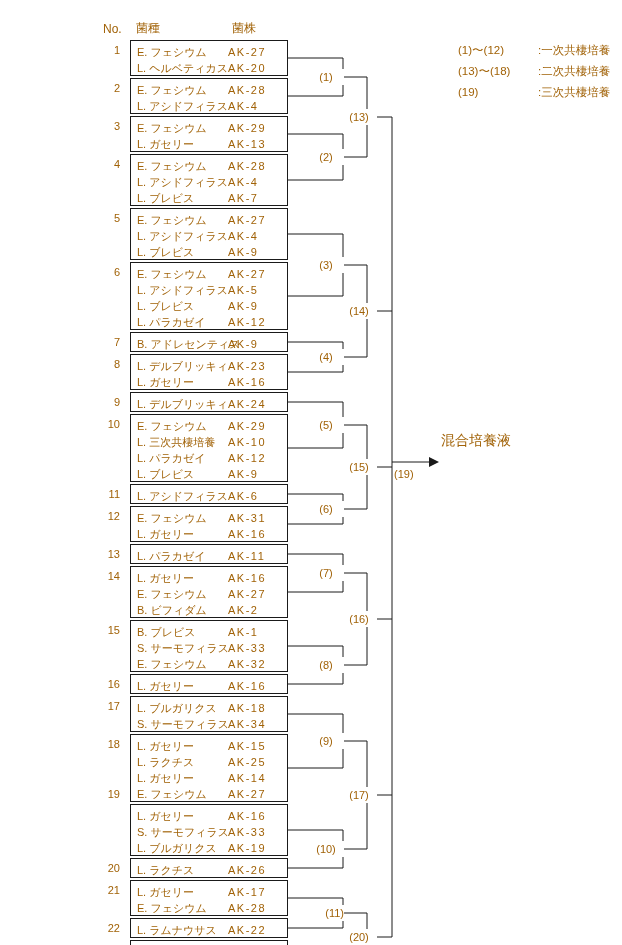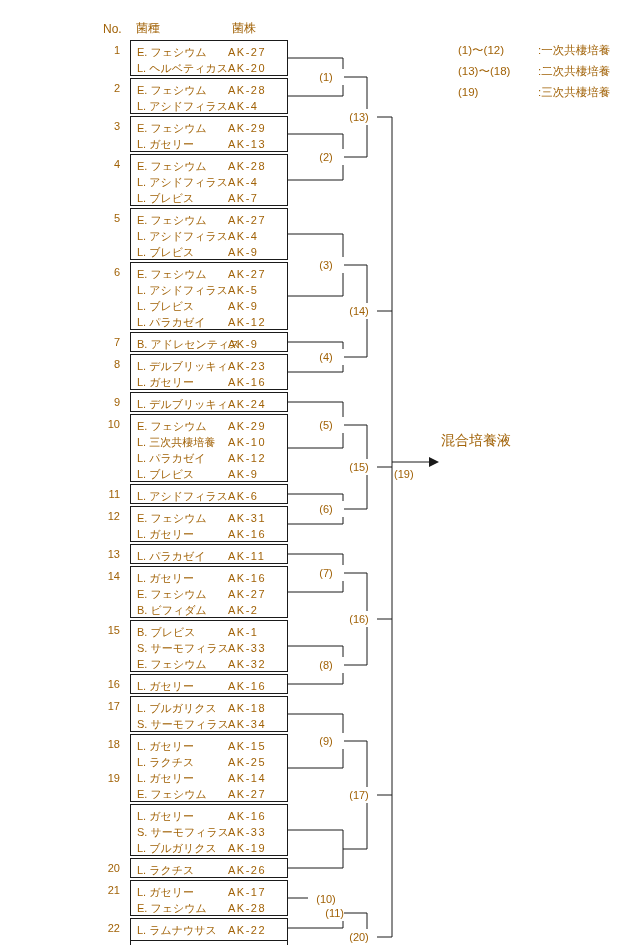--- a/index.html
+++ b/index.html
@@ -323,21 +323,21 @@
       </div>
       <div class="mline">
         <span class="sp">L. ガセリー</span>
         <span class="st">AK-14</span>
       </div>
       <div class="mline">
         <span class="sp">E. フェシウム</span>
         <span class="st">AK-27</span>
       </div>
     </div>
-    <div class="gnum" style="top: 770px;">19</div>
+    <div class="gnum" style="top: 786px;">19</div>
     <div class="gbox" style="top: 804px; height: 52px;">
       <div class="mline">
         <span class="sp">L. ガセリー</span>
         <span class="st">AK-16</span>
       </div>
       <div class="mline">
         <span class="sp">S. サーモフィラス</span>
         <span class="st">AK-33</span>
       </div>
       <div class="mline">
@@ -357,21 +357,21 @@
       <div class="mline">
         <span class="sp">L. ガセリー</span>
         <span class="st">AK-17</span>
       </div>
       <div class="mline">
         <span class="sp">E. フェシウム</span>
         <span class="st">AK-28</span>
       </div>
     </div>
     <div class="gnum" style="top: 920px;">22</div>
-    <div class="gbox" style="top: 918px; height: 27px;">
+    <div class="gbox" style="top: 918px; height: 20px;">
       <div class="mline">
         <span class="sp">L. ラムナウサス</span>
         <span class="st">AK-22</span>
       </div>
     </div>
     <div class="gnum" style="top: 942px;">23</div>
     <div class="gbox" style="top: 940px; height: 20px;">
       <div class="mline">
         <span class="sp">L. カゼイ</span>
         <span class="st">AK-21</span>
@@ -379,21 +379,21 @@
     </div>
     <div class="blabel" style="left: 308px; top: 69px;">(1)</div>
     <div class="blabel" style="left: 308px; top: 149px;">(2)</div>
     <div class="blabel" style="left: 308px; top: 257px;">(3)</div>
     <div class="blabel" style="left: 308px; top: 349px;">(4)</div>
     <div class="blabel" style="left: 308px; top: 417px;">(5)</div>
     <div class="blabel" style="left: 308px; top: 501px;">(6)</div>
     <div class="blabel" style="left: 308px; top: 565px;">(7)</div>
     <div class="blabel" style="left: 308px; top: 657px;">(8)</div>
     <div class="blabel" style="left: 308px; top: 733px;">(9)</div>
-    <div class="blabel" style="left: 308px; top: 891px;">(10)</div>
+    <div class="blabel" style="left: 308px; top: 841px;">(10)</div>
     <div class="blabel" style="left: 308px; top: 905px; text-align: right;">(11)</div>
     <div class="blabel" style="left: 341px; top: 109px;">(13)</div>
     <div class="blabel" style="left: 341px; top: 303px;">(14)</div>
     <div class="blabel" style="left: 341px; top: 459px;">(15)</div>
     <div class="blabel" style="left: 341px; top: 611px;">(16)</div>
     <div class="blabel" style="left: 341px; top: 787px;">(17)</div>
     <div class="blabel" style="left: 341px; top: 929px;">(20)</div>
   </div>
 
 </body></html>

